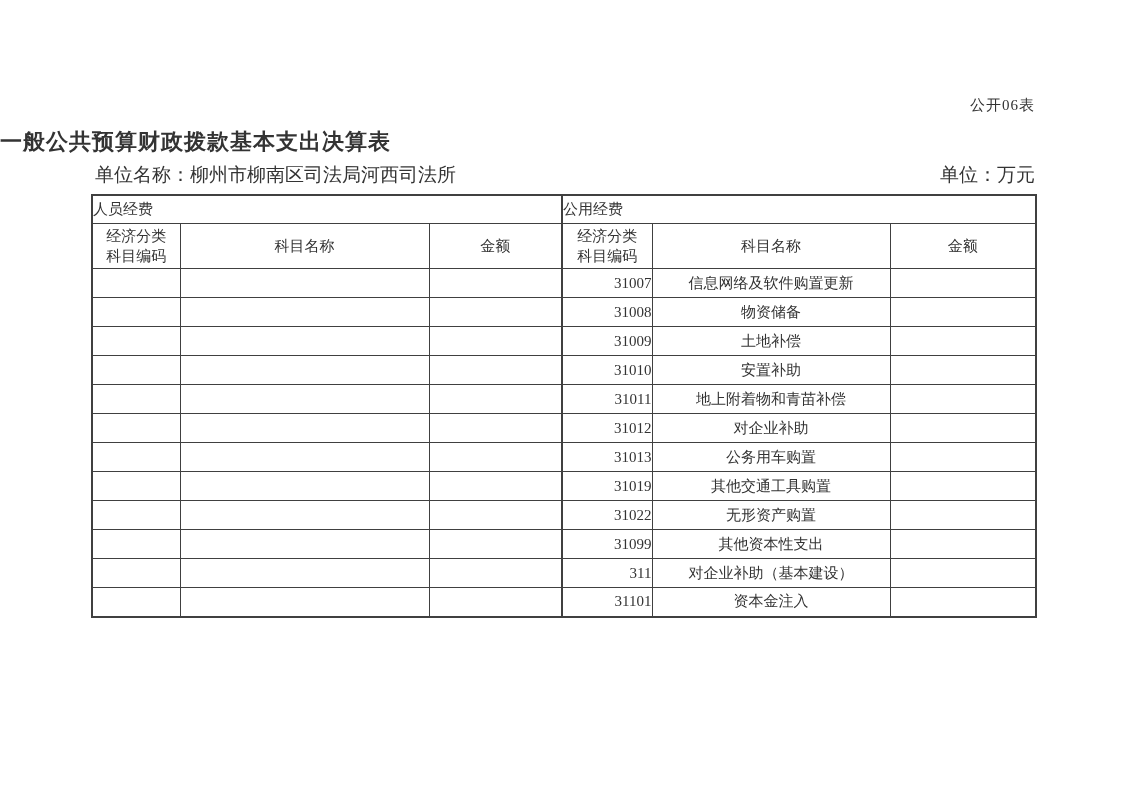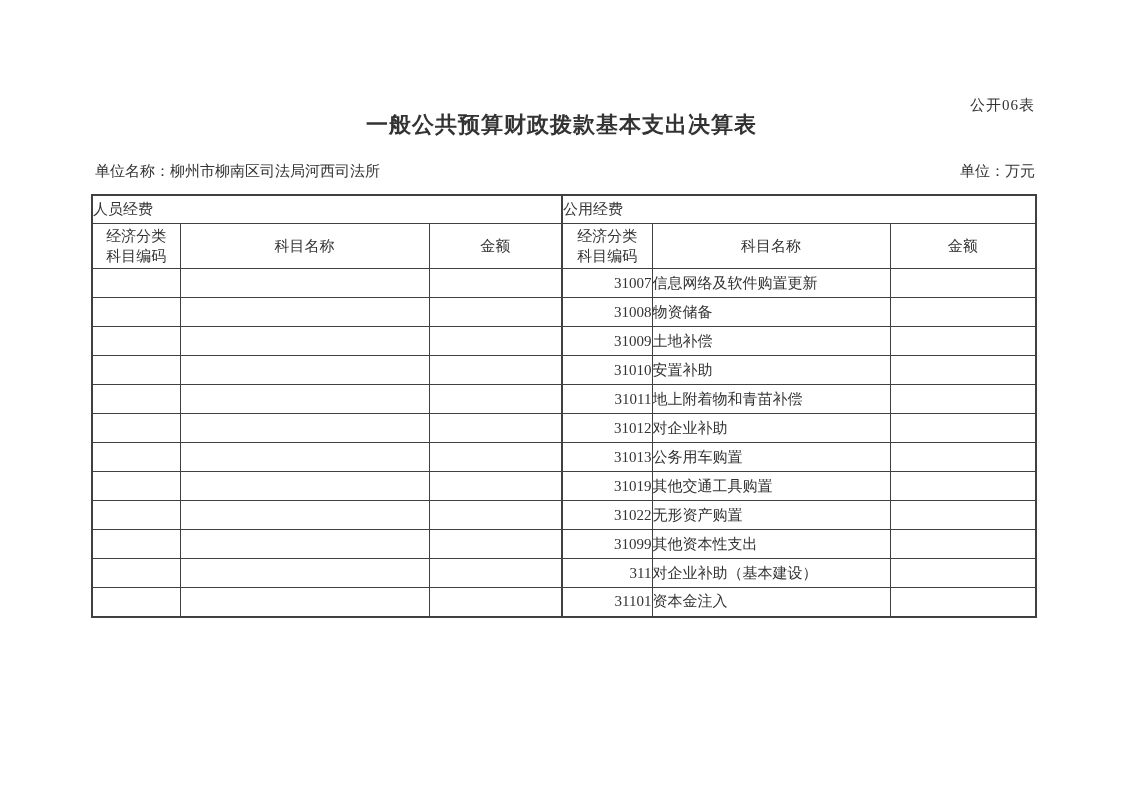--- a/index.html
+++ b/index.html
@@ -14,37 +14,37 @@
   }
   .form-code {
     position: absolute;
     top: 96px;
     right: 88px;
     font-size: 15px;
     letter-spacing: 1px;
   }
   .title {
     position: absolute;
-    top: 110px;
+    top: 127px;
     left: 0;
     width: 100%;
     margin: 0;
-    text-align: center;
+    text-align: left;
     font-size: 22px;
     font-weight: bold;
     letter-spacing: 1px;
   }
   .meta-row {
     position: absolute;
     top: 162px;
     left: 95px;
     right: 88px;
     display: flex;
     justify-content: space-between;
-    font-size: 15px;
+    font-size: 19px;
   }
   table.budget {
     position: absolute;
     top: 194px;
     left: 91px;
     width: 944px;
     border-collapse: collapse;
     table-layout: fixed;
     font-size: 15px;
     color: #333333;
@@ -55,21 +55,21 @@
     font-weight: normal;
     padding: 0;
     overflow: hidden;
     white-space: nowrap;
   }
   table.budget .sec-start { border-left: 2px solid #404040; }
   tr.section-row th { height: 27px; text-align: left; }
   tr.colhead-row th { height: 44px; text-align: center; line-height: 20px; }
   tbody tr { height: 29px; }
   td.code { text-align: right; padding-left: 9px; margin-top: 40px; }
-  td.name { text-align: left; padding-left: 13px; }
+  td.name { text-align: center; padding-left: 13px; }
   td.amt  { text-align: center; }
   .page-number {
     position: absolute;
     top: 752px;
     left: 0;
     width: 100%;
     text-align: center;
     font-size: 19px;
   }
 </style>

